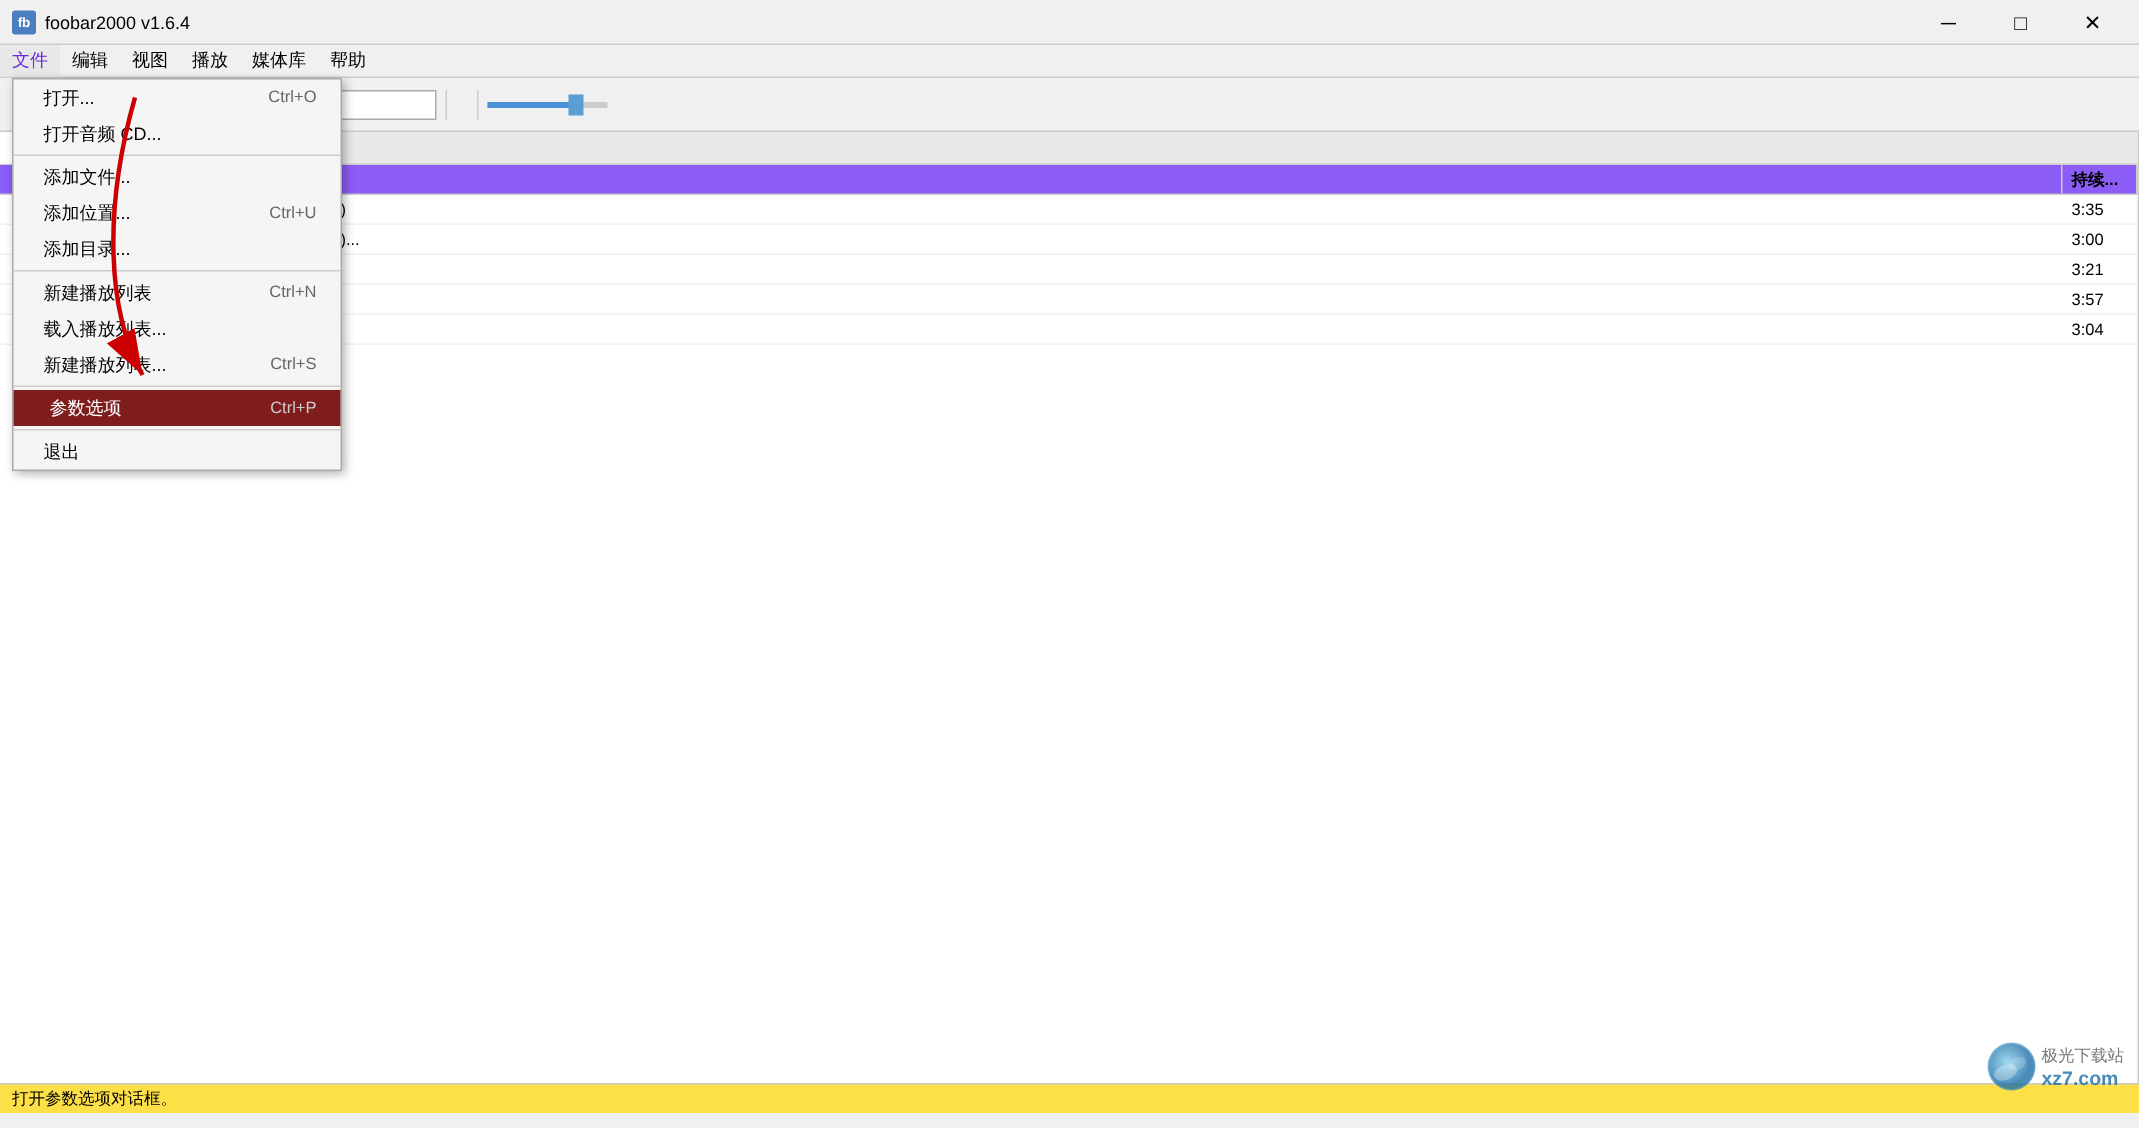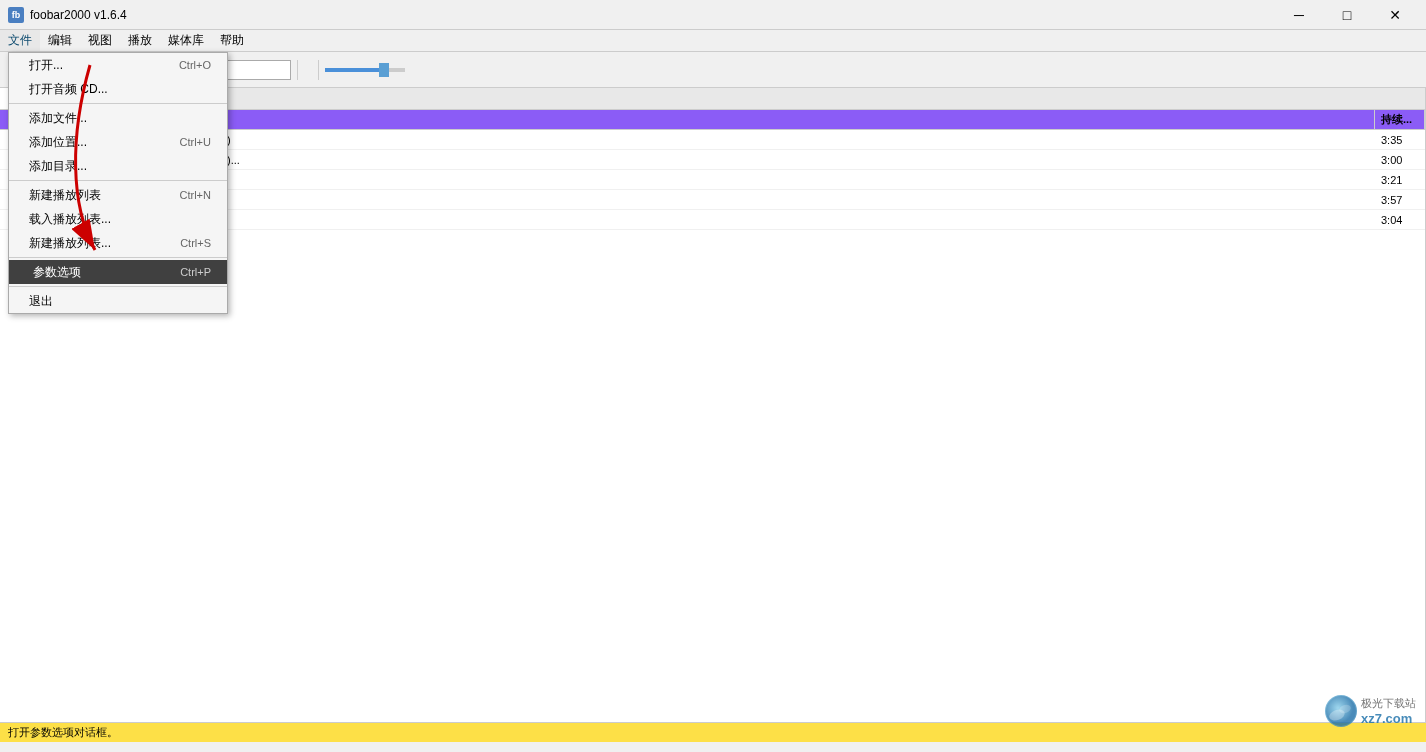--- a/index.html
+++ b/index.html
@@ -74,21 +74,21 @@
       height: 100%;
       display: flex;
       align-items: center;
     }
     .menu-item:hover, .menu-item.active {
       background: #0078d4;
       color: white;
     }
     .menu-item.active {
       background: #e8e8e8;
-      color: #0c4a6e;
+      color: #6d28d9;
     }
 
     
     .toolbar {
       height: 36px;
       background: #f0f0f0;
       display: flex;
       align-items: center;
       padding: 0 4px;
       gap: 2px;
@@ -258,21 +258,21 @@
     .dropdown-item {
       display: flex;
       justify-content: space-between;
       align-items: center;
       padding: 4px 16px 4px 20px;
       cursor: pointer;
       font-size: 12px;
       height: 24px;
     }
     .dropdown-item.highlighted {
-      background: #404040;
+      background: #7f1d1d;
       color: white;
       padding-left: 24px;
     }
     .dropdown-separator {
       height: 1px;
       background: #ccc;
       margin: 2px 0;
     }
     .dropdown-shortcut {
       font-size: 11px;

